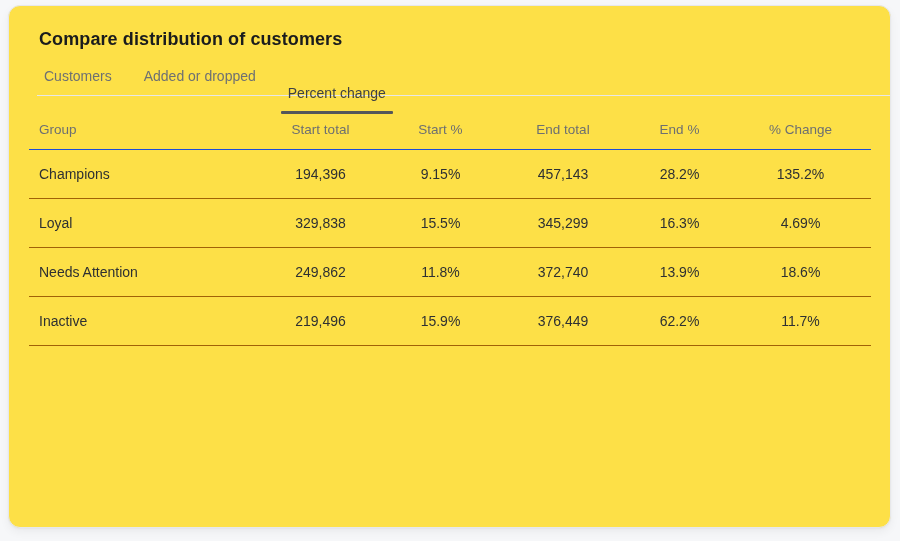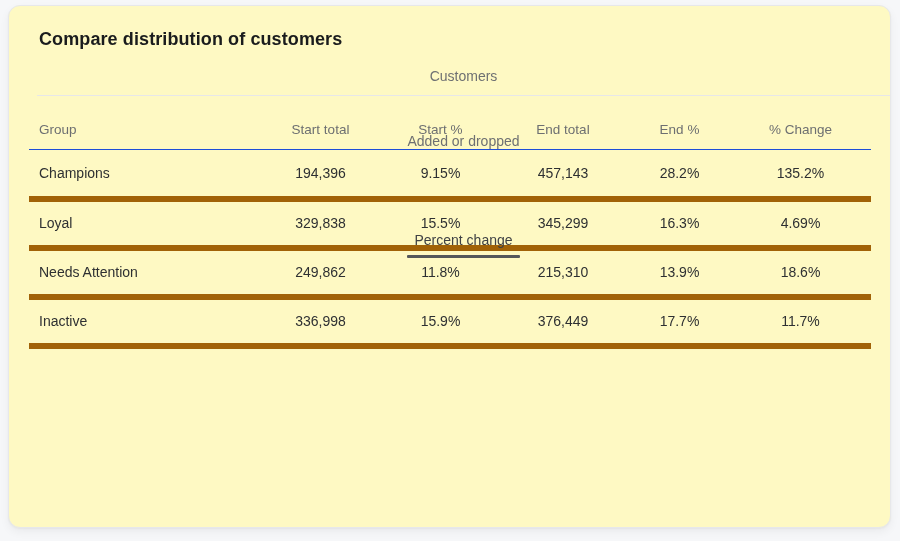--- a/index.html
+++ b/index.html
@@ -6,41 +6,40 @@
   html, body {
     width: 900px; height: 541px;
     font-family: "Liberation Sans", sans-serif;
     background: #f6f7f9;
     overflow: hidden;
   }
   .card {
     position: absolute;
     left: 8px; top: 5px;
     width: 883px; height: 523px;
-    background: #fef9c3;
+    background: #fde047;
     border: 1px solid #e7e8ea;
     border-radius: 12px;
     box-shadow: 0 1px 2px rgba(0,0,0,0.04), 0 4px 10px rgba(0,0,0,0.05);
   }
   .card-title {
     margin: 23px 30px 0 30px;
     font-size: 18px;
     font-weight: 700;
     letter-spacing: 0.1px;
     color: #1a1c1d;
   }
   .tab-bar {
     display: flex;
-    gap: 32px;
+    gap: 18px;
     margin: 10px 0 0 28px;
     border-bottom: 1px solid #e7e7e9;
     width: calc(100% - 28px);
     height: 36px;
     align-items: center;
-    flex-direction: column;
   }
   .tab {
     position: relative;
     height: 36px;
     line-height: 33px;
     padding: 0 7px;
     font-size: 14px;
     color: #6e7072;
     cursor: pointer;
     white-space: nowrap;
@@ -78,21 +77,21 @@
     color: #6d6f71;
     padding: 2px 12px 12px 10px;
     border-bottom: 1px solid #1d4ed8;
     white-space: nowrap;
   }
   td {
     font-size: 14px;
     color: #2e3032;
     height: 49px;
     padding: 0 12px 0 10px;
-    border-bottom: 6px solid #a16207;
+    border-bottom: 1px solid #a16207;
     white-space: nowrap;
   }
   .al { text-align: left; }
   .ar { text-align: center; }
 </style>
 </head>
 <body>
 
 <div class="card">
   <h2 class="card-title">Compare distribution of customers</h2>
@@ -137,28 +136,28 @@
           <td class="ar">329,838</td>
           <td class="ar">15.5%</td>
           <td class="ar">345,299</td>
           <td class="ar">16.3%</td>
           <td class="ar">4.69%</td>
         </tr>
         <tr>
           <td class="al">Needs Attention</td>
           <td class="ar">249,862</td>
           <td class="ar">11.8%</td>
-          <td class="ar">215,310</td>
+          <td class="ar">372,740</td>
           <td class="ar">13.9%</td>
           <td class="ar">18.6%</td>
         </tr>
         <tr>
           <td class="al">Inactive</td>
-          <td class="ar">336,998</td>
+          <td class="ar">219,496</td>
           <td class="ar">15.9%</td>
           <td class="ar">376,449</td>
-          <td class="ar">17.7%</td>
+          <td class="ar">62.2%</td>
           <td class="ar">11.7%</td>
         </tr>
       </tbody>
     </table>
   </div>
 </div>
 
 </body></html>

